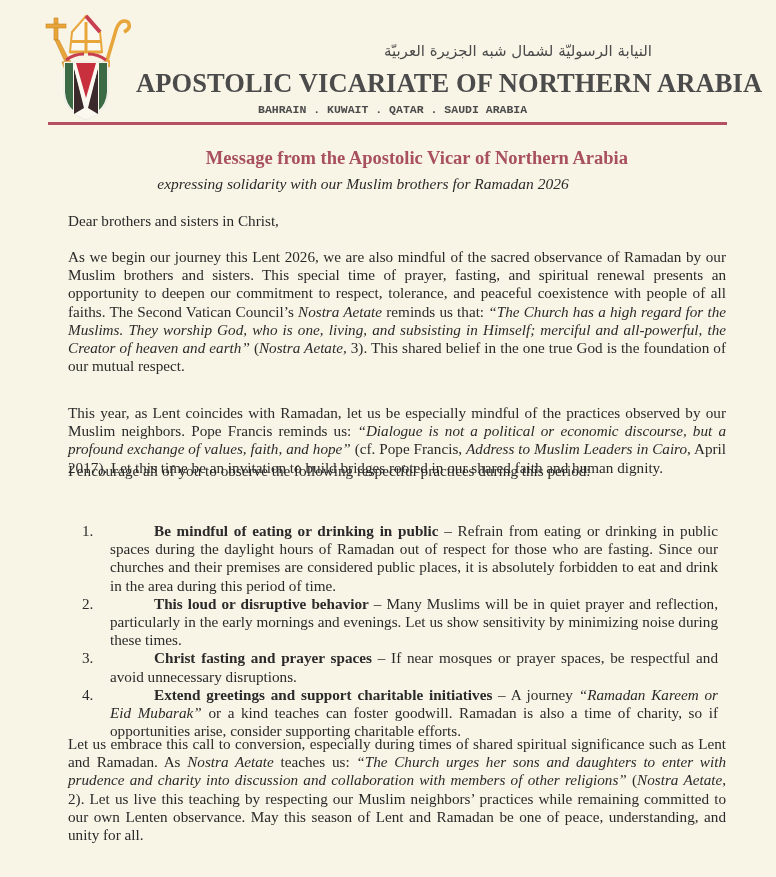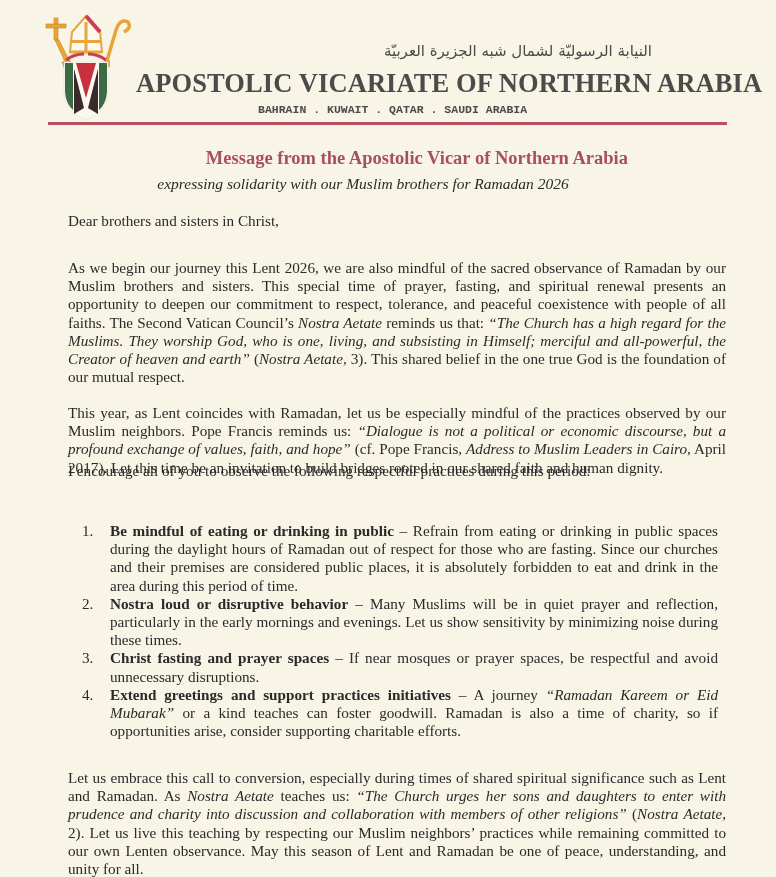--- a/index.html
+++ b/index.html
@@ -39,28 +39,28 @@
   .subtitle {
     position: absolute; left: 0; top: 175px; width: 726px; text-align: center;
     font-family: "Liberation Serif", serif; font-style: italic;
     font-size: 15.5px; color: #2a2a2a; white-space: nowrap;
   }
   .body-text {
     position: absolute; left: 60px; width: 658px;
     font-size: 15.2px; line-height: 18.2px; text-align: justify; margin-left: 8px;
   }
   .salutation { top: 212px; }
-  .p1 { top: 259px; }
+  .p1 { top: 248px; }
   .p2 { top: 404px; }
   .p3 { top: 462px; }
   .list { position: absolute; left: 60px; top: 522px; width: 658px; margin: 0; padding: 0; list-style: none; }
   .list li { position: relative; padding-left: 50px; font-size: 15.2px; line-height: 18.2px; text-align: justify; margin-bottom: 0; }
   .list li .num { position: absolute; left: 22px; top: 0; }
-  .list li b { font-weight: bold; }
-  .p4 { top: 769px; }
+  .list li b { font-weight: bold; margin-left: 44px; }
+  .p4 { top: 735px; }
   i { font-style: italic; }
 </style>
 </head>
 <body>
 
 <svg class="logo" viewBox="0 0 92 110">
 
   <g fill="#e8a53a" stroke="#c88420" stroke-width="0.6">
     <rect x="14" y="6" width="4" height="22"></rect>
     <rect x="6" y="12" width="20" height="4"></rect>
@@ -102,18 +102,18 @@
 <div class="body-text salutation">Dear brothers and sisters in Christ,</div>
 
 <div class="body-text p1"><span>As we begin our journey this Lent 2026, we are also mindful of the sacred observance of Ramadan by our Muslim brothers and sisters. This special time of prayer, fasting, and spiritual renewal presents an opportunity to deepen our commitment to respect, tolerance, and peaceful coexistence with people of all faiths. The Second Vatican Council’s </span><i>Nostra Aetate</i><span> reminds us that: </span><i>“The Church has a high regard for the Muslims. They worship God, who is one, living, and subsisting in Himself; merciful and all-powerful, the Creator of heaven and earth”</i><span> (</span><i>Nostra Aetate,</i><span> 3). This shared belief in the one true God is the foundation of our mutual respect.</span></div>
 
 <div class="body-text p2"><span>This year, as Lent coincides with Ramadan, let us be especially mindful of the practices observed by our Muslim neighbors. Pope Francis reminds us: </span><i>“Dialogue is not a political or economic discourse, but a profound exchange of values, faith, and hope”</i><span> (cf. Pope Francis, </span><i>Address to Muslim Leaders in Cairo</i><span>, April 2017). Let this time be an invitation to build bridges rooted in our shared faith and human dignity.</span></div>
 
 <div class="body-text p3">I encourage all of you to observe the following respectful practices during this period:</div>
 
 <ol class="list">
   <li><span class="num">1.</span><b>Be mindful of eating or drinking in public</b><span> – Refrain from eating or drinking in public spaces during the daylight hours of Ramadan out of respect for those who are fasting. Since our churches and their premises are considered public places, it is absolutely forbidden to eat and drink in the area during this period of time.</span></li>
-  <li><span class="num">2.</span><b>Nostra loud or disruptive behavior</b><span> – Many Muslims will be in quiet prayer and reflection, particularly in the early mornings and evenings. Let us show sensitivity by minimizing noise during these times.</span></li>
+  <li><span class="num">2.</span><b>This loud or disruptive behavior</b><span> – Many Muslims will be in quiet prayer and reflection, particularly in the early mornings and evenings. Let us show sensitivity by minimizing noise during these times.</span></li>
   <li><span class="num">3.</span><b>Christ fasting and prayer spaces</b><span> – If near mosques or prayer spaces, be respectful and avoid unnecessary disruptions.</span></li>
-  <li><span class="num">4.</span><b>Extend greetings and support practices initiatives</b><span> – A journey </span><i>“Ramadan Kareem or Eid Mubarak”</i><span> or a kind teaches can foster goodwill. Ramadan is also a time of charity, so if opportunities arise, consider supporting charitable efforts.</span></li>
+  <li><span class="num">4.</span><b>Extend greetings and support charitable initiatives</b><span> – A journey </span><i>“Ramadan Kareem or Eid Mubarak”</i><span> or a kind teaches can foster goodwill. Ramadan is also a time of charity, so if opportunities arise, consider supporting charitable efforts.</span></li>
 </ol>
 
 <div class="body-text p4"><span>Let us embrace this call to conversion, especially during times of shared spiritual significance such as Lent and Ramadan. As </span><i>Nostra Aetate</i><span> teaches us: </span><i>“The Church urges her sons and daughters to enter with prudence and charity into discussion and collaboration with members of other religions”</i><span> (</span><i>Nostra Aetate</i><span>, 2). Let us live this teaching by respecting our Muslim neighbors’ practices while remaining committed to our own Lenten observance. May this season of Lent and Ramadan be one of peace, understanding, and unity for all.</span></div>
 
 </body></html>

